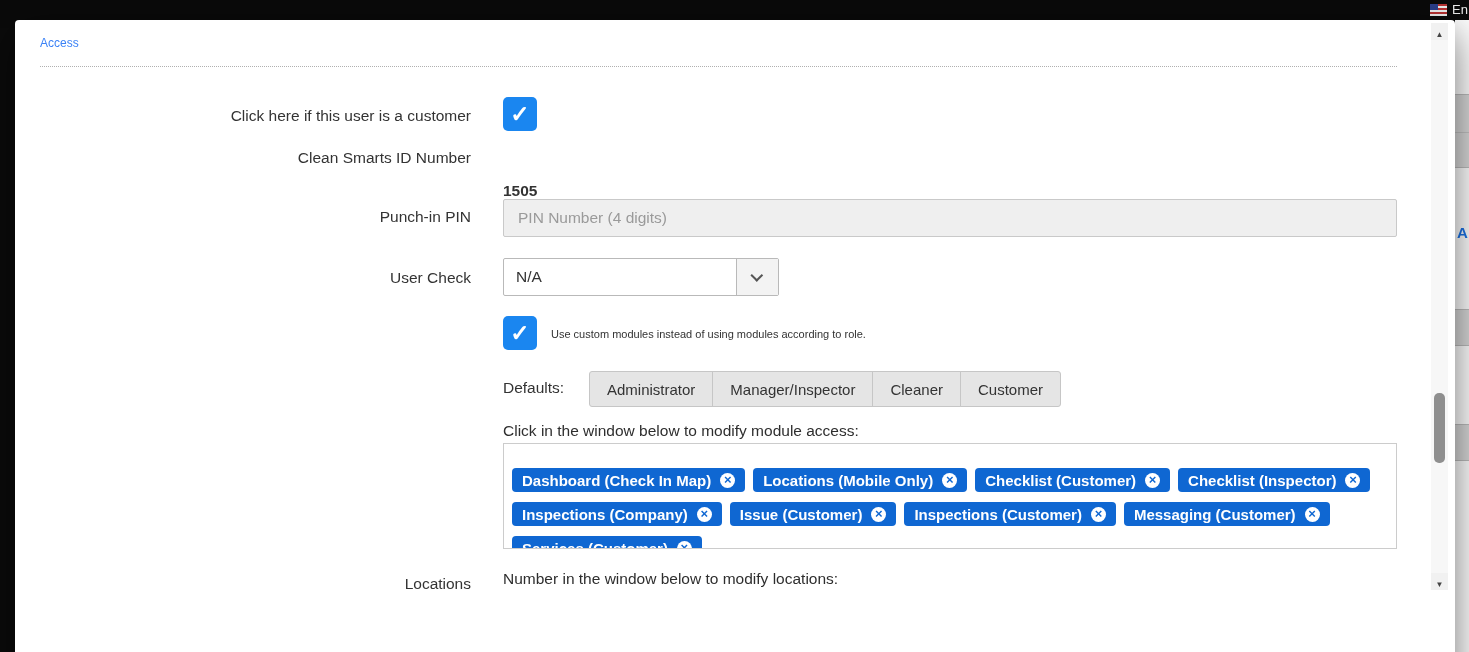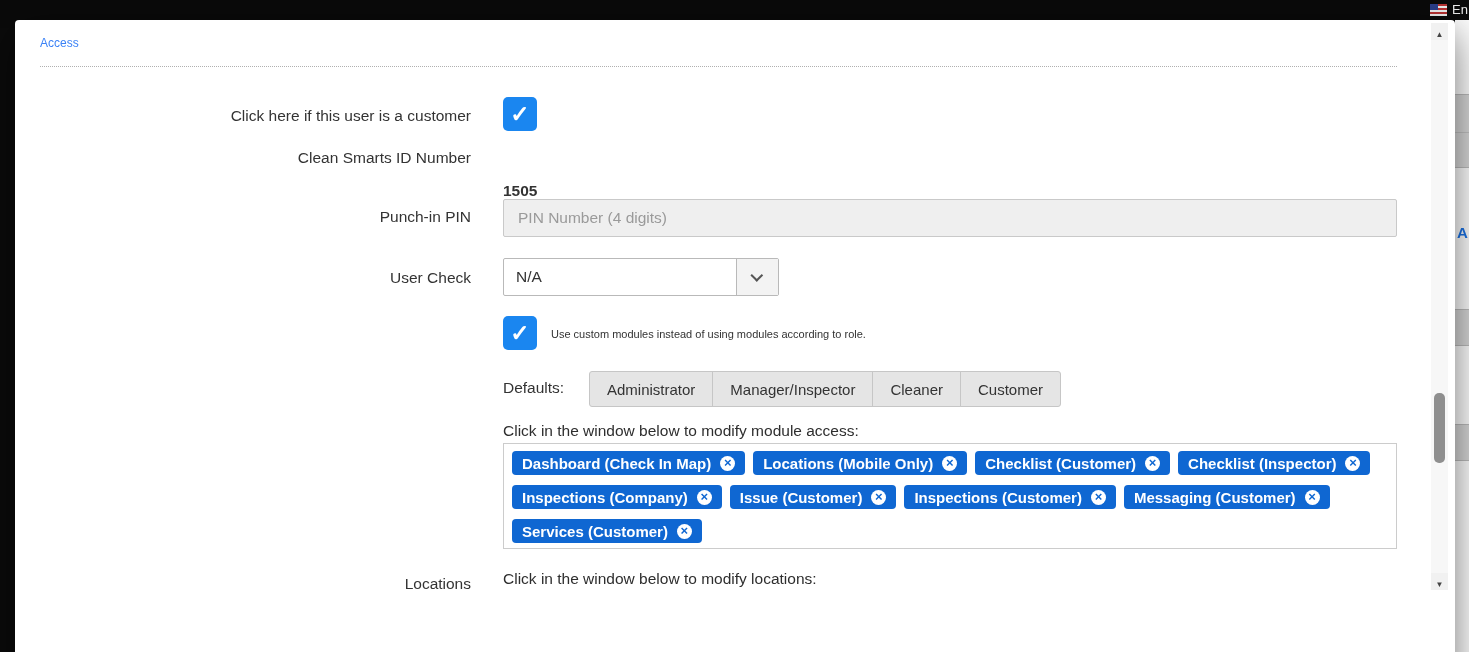--- a/index.html
+++ b/index.html
@@ -62,21 +62,21 @@
   .btn-group { position:absolute; left:574px; top:351px; display:flex; }
   .gbtn { height:36px; padding:0 17px; background:#e5e5e5; border:1px solid #c6c6c6; margin-left:-1px;
     font-size:15px; color:#333; font-family:inherit; cursor:pointer; }
   .gbtn:first-child { margin-left:0; border-radius:3px 0 0 3px; }
   .gbtn:last-child { border-radius:0 3px 3px 0; }
   .hint { position:absolute; left:488px; font-size:15.5px; color:#2e2e2e; line-height:20px; }
   .hint1 { top:401px; }
   .hint2 { top:549px; }
   
   .modbox { position:absolute; left:488px; top:423px; width:894px; height:106px;
-    border:1px solid #ccc; background:#fff; padding:7px 8px; display:flex; flex-wrap:wrap;
+    border:1px solid #ccc; background:#fff; padding:24px 8px; display:flex; flex-wrap:wrap;
     gap:10px 8px; align-content:flex-start; cursor:pointer; overflow:hidden; }
   .pill { display:inline-flex; align-items:center; gap:9px; background:var(--pill-blue,#0f67d2);
     color:#fff; font-weight:700; font-size:15px; padding:0 10px; height:24px; border-radius:4px; cursor:pointer; }
   .pill-x { width:15px; height:15px; border-radius:50%; background:#fff; color:var(--pill-blue,#0f67d2);
     font-size:13px; font-weight:700; line-height:14px; text-align:center; cursor:pointer; }
   .pill-x::after { content:"×"; }
   
   .sbar { position:absolute; left:1416px; top:3px; width:17px; height:567px; background:#f7f7f7; }
   .sbtn { position:absolute; left:0; width:17px; height:17px; background:#f1f1f1; display:flex; align-items:center; justify-content:center; cursor:pointer; }
   .sbtn.up { top:0; } .sbtn.down { bottom:0; }
@@ -177,21 +177,21 @@
         <span class="pill">
             <span>Messaging (Customer)</span>
             <span class="pill-x"></span>
           </span>
         <span class="pill">
             <span>Services (Customer)</span>
             <span class="pill-x"></span>
           </span>
       </div>
 
-      <div class="hint hint2">Click in the window below to modify locations:</div>
+      <div class="hint hint2">Number in the window below to modify locations:</div>
       <div class="flabel lbl-locations">Locations</div>
 
       <div class="sbar">
         <div class="sbtn up">
             <span class="tri-up"></span>
           </div>
         <div class="sthumb"></div>
         <div class="sbtn down">
             <span class="tri-down"></span>
           </div>

